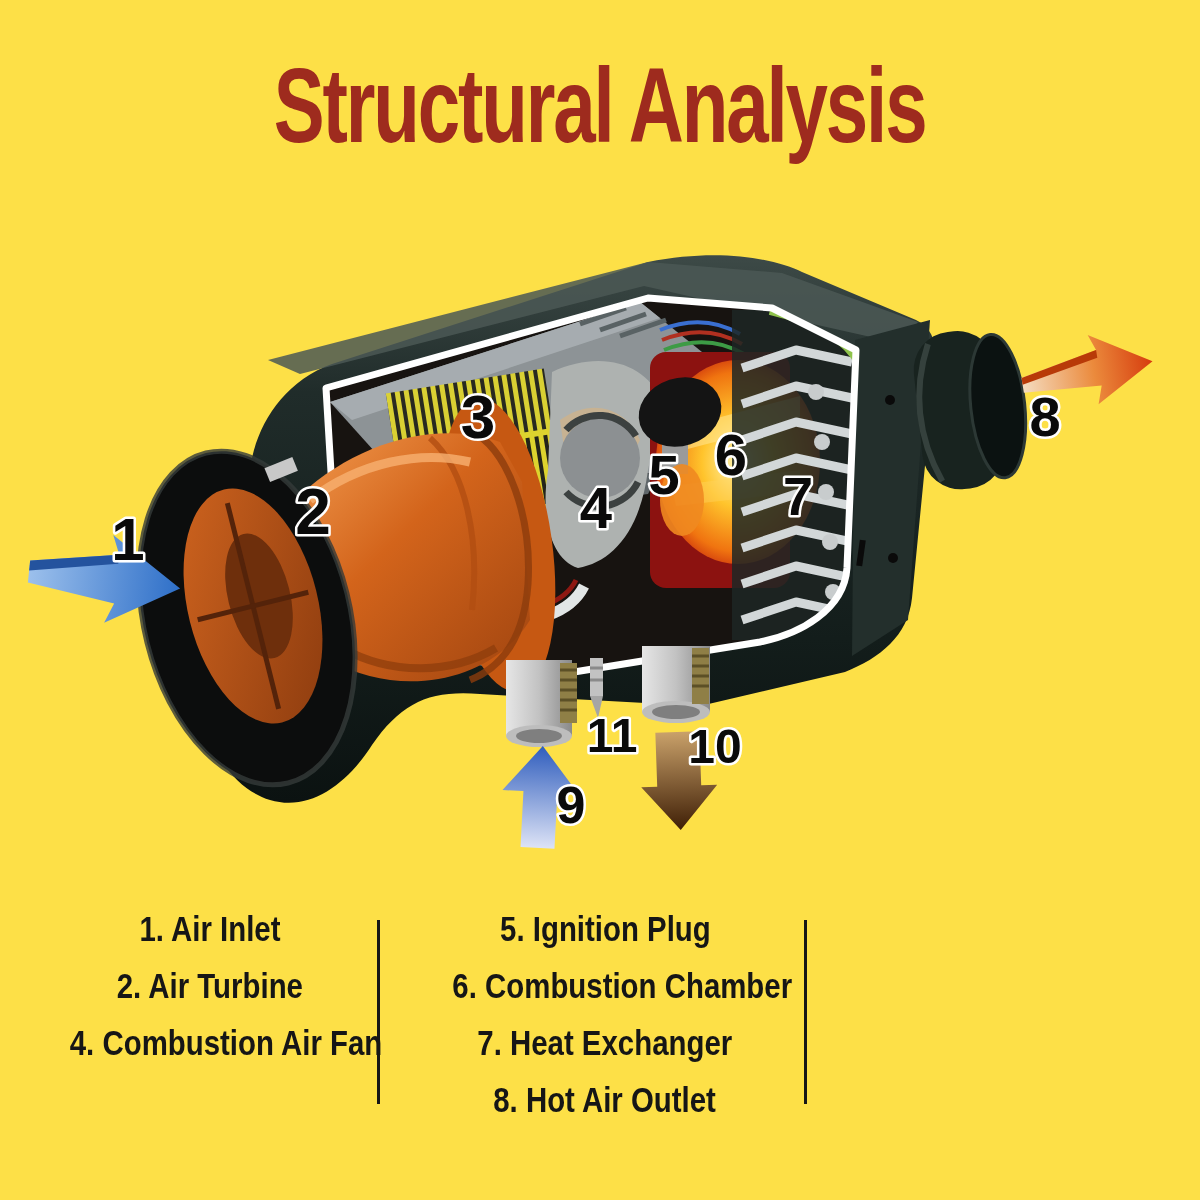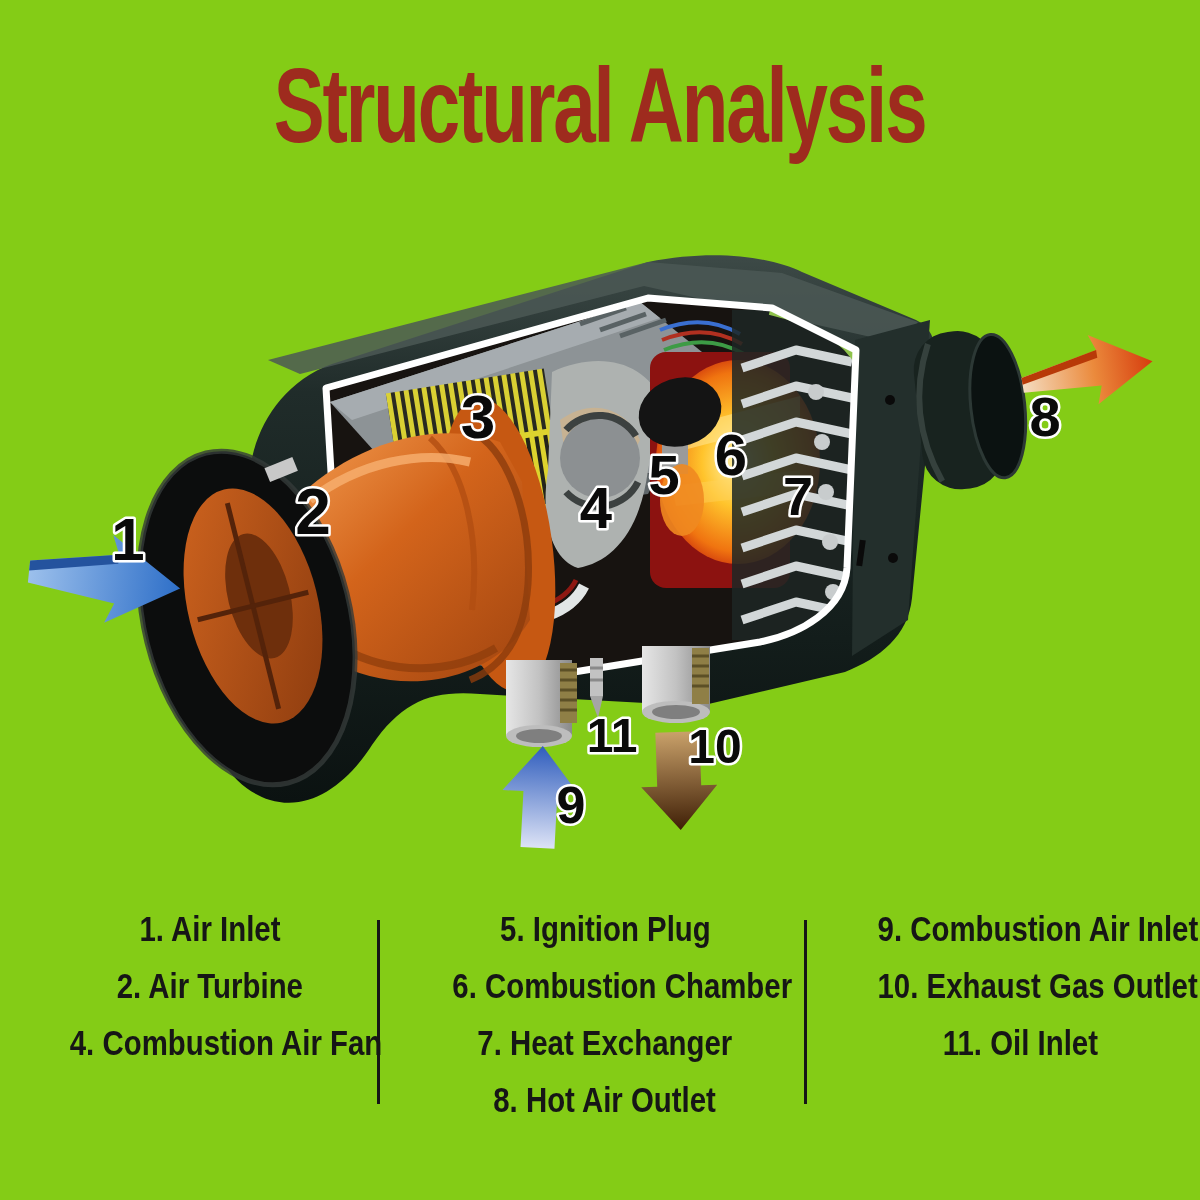--- a/index.html
+++ b/index.html
@@ -1,16 +1,16 @@
 <!DOCTYPE html>
 <html><head>
 <meta charset="utf-8">
 <style>
   html,body{margin:0;padding:0;background:#ffffff;}
-  #canvas{position:relative;width:1200px;height:1200px;background:#84cc16;overflow:hidden;
+  #canvas{position:relative;width:1200px;height:1200px;background:#fde047;overflow:hidden;
           font-family:"Liberation Sans",sans-serif;}
   
   .title{position:absolute;top:52px;left:0;width:1200px;text-align:center;}
   .title span{display:inline-block;font-size:106px;font-weight:bold;line-height:1.0;
               color:#9e2b1e;transform:scaleX(0.72);transform-origin:center;
               letter-spacing:-3px;white-space:nowrap;}
   
   .diagram{position:absolute;top:230px;left:0;width:1200px;height:660px;}
   
   .legend{position:absolute;top:900px;left:0;width:1200px;height:230px;color:#161616;}
@@ -280,20 +280,15 @@
       <div class="row"><span>4. Combustion Air Fan</span></div>
     </div>
     <div class="divider div1"></div>
     <div class="leg-col col2">
       <div class="row"><span>5. Ignition Plug</span></div>
       <div class="row"><span>6. Combustion Chamber</span></div>
       <div class="row"><span>7. Heat Exchanger</span></div>
       <div class="row"><span>8. Hot Air Outlet</span></div>
     </div>
     <div class="divider div2"></div>
-    <div class="leg-col col3">
-      <div class="row"><span>9. Combustion Air Inlet</span></div>
-      <div class="row"><span>10. Exhaust Gas Outlet</span></div>
-      <div class="row"><span>11. Oil Inlet</span></div>
-    </div>
   </div>
 
 </div>
 
 </body></html>

